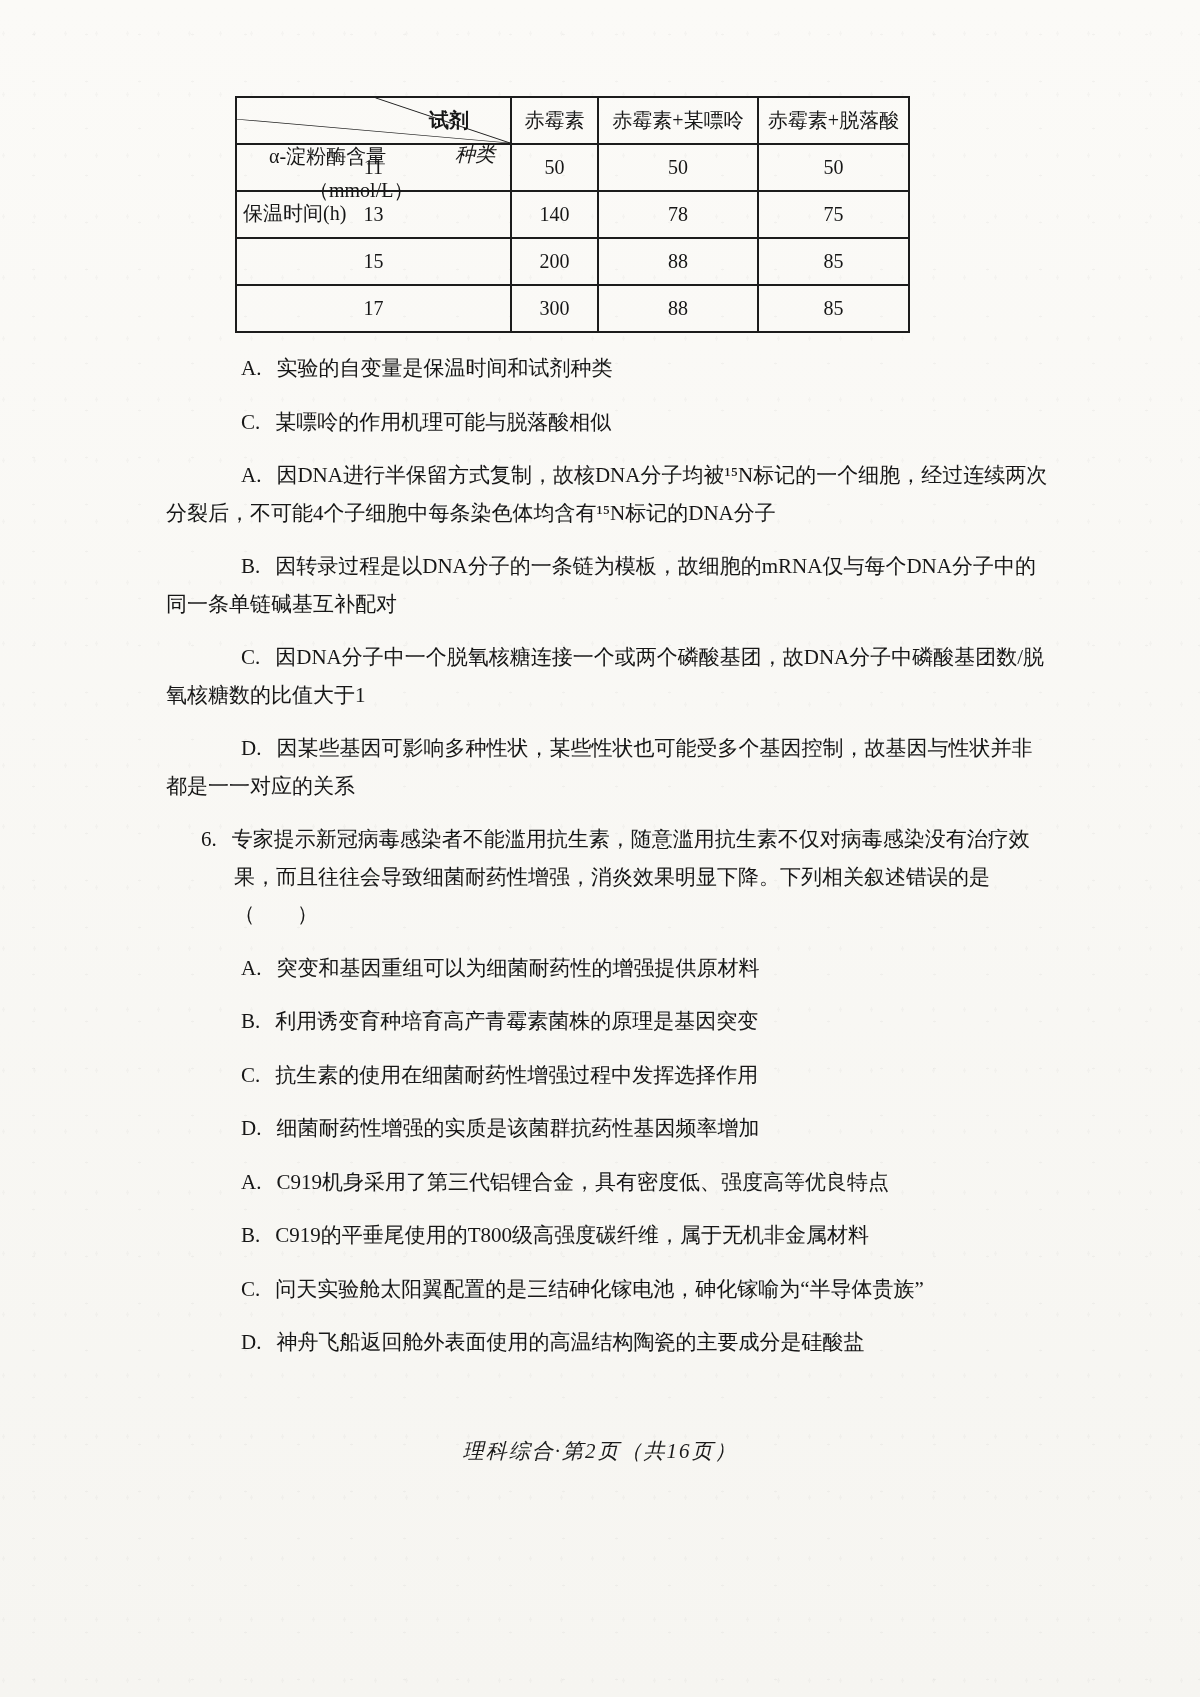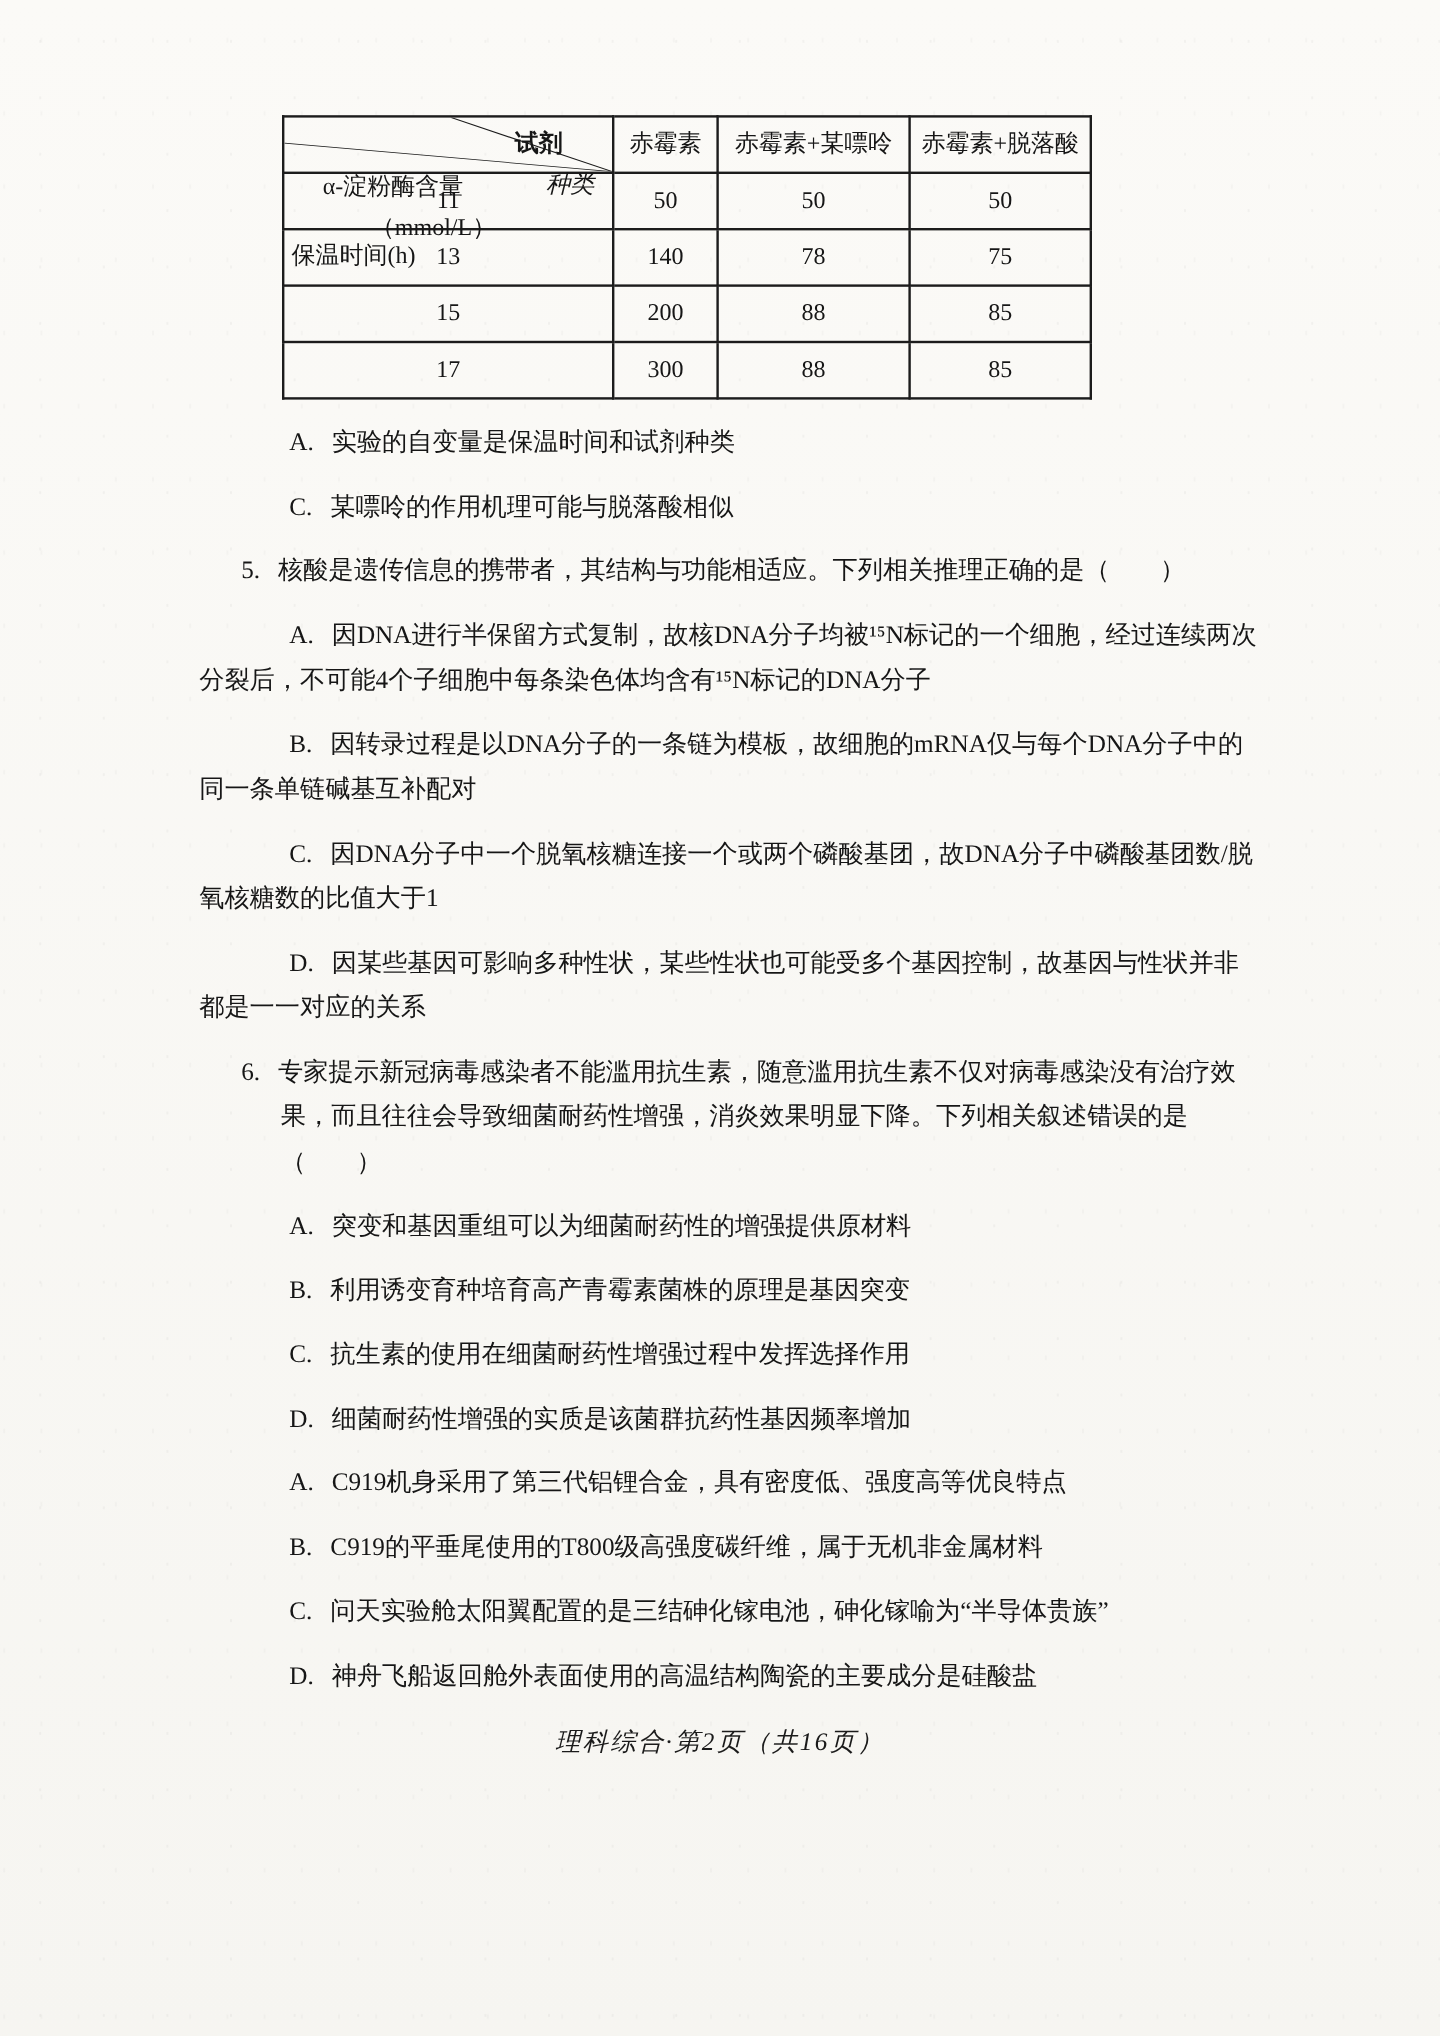--- a/index.html
+++ b/index.html
@@ -112,21 +112,20 @@
         </tr>
       </tbody>
     </table>
 
     <div>
       <p class="option"><span class="opt-label">A.</span><span>实验的自变量是保温时间和试剂种类</span></p>
       <p class="option"><span class="opt-label">C.</span><span>某嘌呤的作用机理可能与脱落酸相似</span></p>
     </div>
 
     <div>
-      <p class="stem"><span class="qnum">5.</span><span>核酸是遗传信息的携带者，其结构与功能相适应。下列相关推理正确的是（　　）</span></p>
       <p class="option"><span class="opt-label">A.</span><span>因DNA进行半保留方式复制，故核DNA分子均被¹⁵N标记的一个细胞，经过连续两次分裂后，不可能4个子细胞中每条染色体均含有¹⁵N标记的DNA分子</span></p>
       <p class="option"><span class="opt-label">B.</span><span>因转录过程是以DNA分子的一条链为模板，故细胞的mRNA仅与每个DNA分子中的同一条单链碱基互补配对</span></p>
       <p class="option"><span class="opt-label">C.</span><span>因DNA分子中一个脱氧核糖连接一个或两个磷酸基团，故DNA分子中磷酸基团数/脱氧核糖数的比值大于1</span></p>
       <p class="option"><span class="opt-label">D.</span><span>因某些基因可影响多种性状，某些性状也可能受多个基因控制，故基因与性状并非都是一一对应的关系</span></p>
     </div>
 
     <div>
       <p class="stem"><span class="qnum">6.</span><span>专家提示新冠病毒感染者不能滥用抗生素，随意滥用抗生素不仅对病毒感染没有治疗效果，而且往往会导致细菌耐药性增强，消炎效果明显下降。下列相关叙述错误的是（　　）</span></p>
       <p class="option"><span class="opt-label">A.</span><span>突变和基因重组可以为细菌耐药性的增强提供原材料</span></p>
       <p class="option"><span class="opt-label">B.</span><span>利用诱变育种培育高产青霉素菌株的原理是基因突变</span></p>

